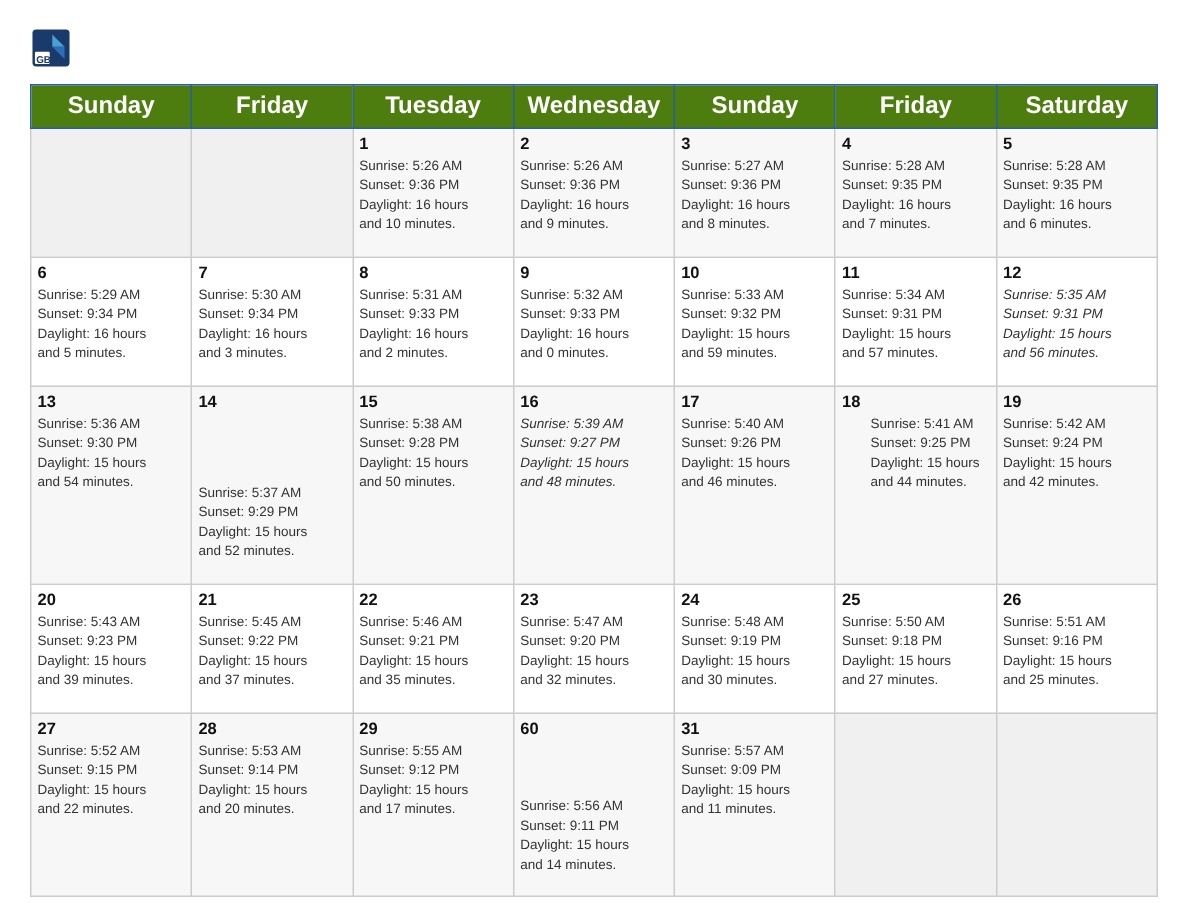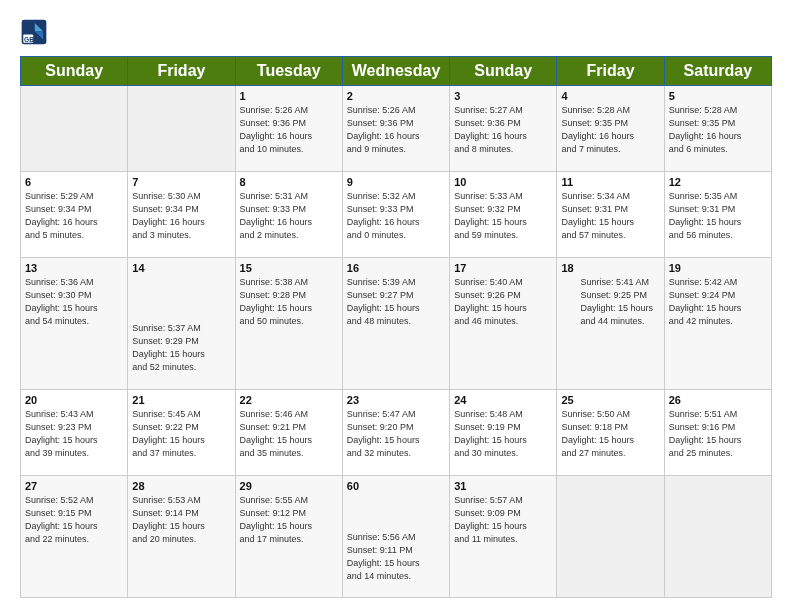--- a/index.html
+++ b/index.html
@@ -218,21 +218,21 @@
           </td>
           <td>
             <span class="day-num">11</span>
             <div class="day-info" style="white-space: pre-line;">Sunrise: 5:34 AM
 Sunset: 9:31 PM
 Daylight: 15 hours
 and 57 minutes.</div>
           </td>
           <td>
             <span class="day-num">12</span>
-            <div class="day-info" style="white-space: pre-line;">Sunrise: 5:35 AM
+            <div class="day-info" style="white-space: pre-line; font-style: italic;">Sunrise: 5:35 AM
 Sunset: 9:31 PM
 Daylight: 15 hours
 and 56 minutes.</div>
           </td>
         </tr>
         <tr>
           <td>
             <span class="day-num">13</span>
             <div class="day-info" style="white-space: pre-line;">Sunrise: 5:36 AM
 Sunset: 9:30 PM
@@ -248,21 +248,21 @@
           </td>
           <td>
             <span class="day-num">15</span>
             <div class="day-info" style="white-space: pre-line;">Sunrise: 5:38 AM
 Sunset: 9:28 PM
 Daylight: 15 hours
 and 50 minutes.</div>
           </td>
           <td>
             <span class="day-num">16</span>
-            <div class="day-info" style="white-space: pre-line;">Sunrise: 5:39 AM
+            <div class="day-info" style="white-space: pre-line; font-style: italic;">Sunrise: 5:39 AM
 Sunset: 9:27 PM
 Daylight: 15 hours
 and 48 minutes.</div>
           </td>
           <td>
             <span class="day-num">17</span>
             <div class="day-info" style="white-space: pre-line;">Sunrise: 5:40 AM
 Sunset: 9:26 PM
 Daylight: 15 hours
 and 46 minutes.</div>

